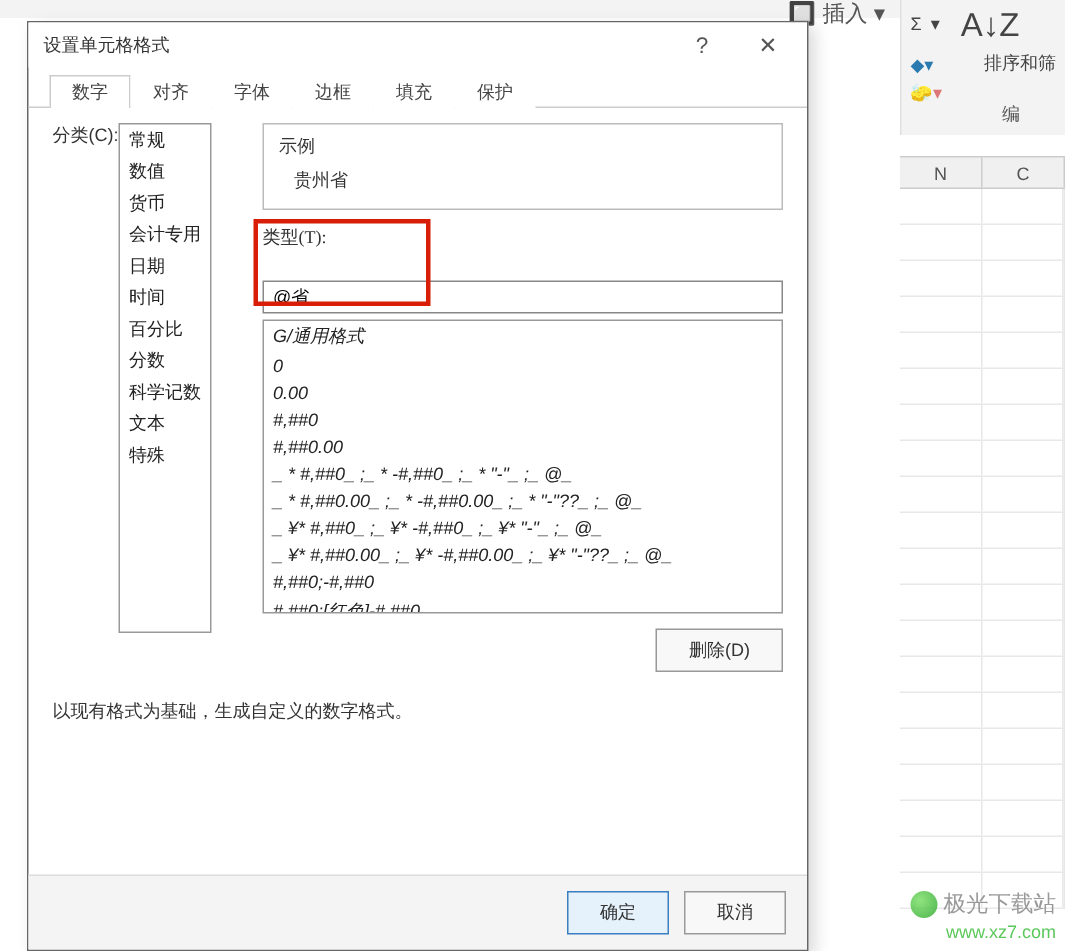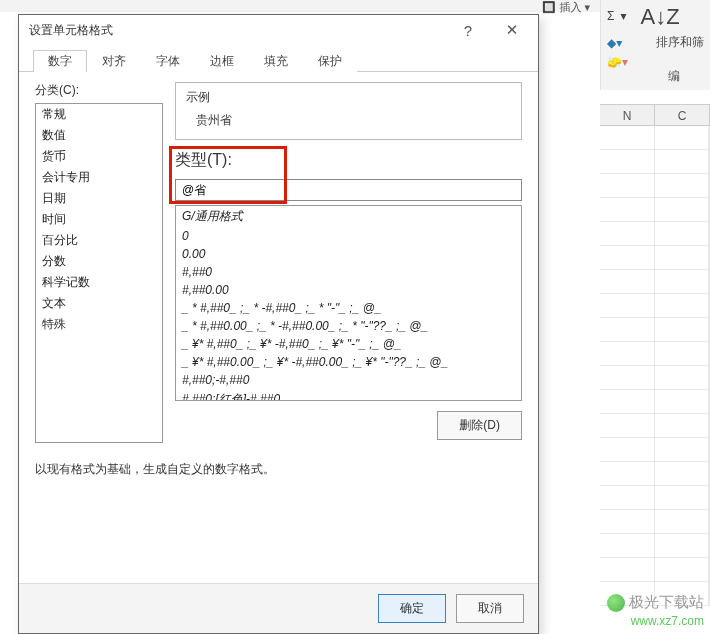--- a/index.html
+++ b/index.html
@@ -85,21 +85,21 @@
   .tab.active {
     border-color: #ccc; background: #fff;
     box-shadow: inset 0 -2px 0 #fff;
   }
   .content {
     flex: 1; padding: 10px 16px 8px 16px;
     display: flex; flex-direction: column;
     overflow: hidden;
   }
   .row-top { display: flex; gap: 12px; flex: 0 0 auto; }
-  .category-col { width: 128px; display: flex; flex-direction: column; }
+  .category-col { width: 128px; display: flex; flex-direction: row; }
   .label { font-size: 12px; color: #333; margin-bottom: 4px; }
   .listbox {
     border: 1px solid #999; height: 340px;
     background: #fff; overflow: hidden;
     font-size: 12px;
   }
   .listbox .item { padding: 2px 6px; color: #222; }
   .listbox .item.selected { background: #0078d7; color: #fff; }
   .right-col { flex: 1; display: flex; flex-direction: column; }
   .sample-box {
@@ -107,21 +107,21 @@
     margin-bottom: 10px; position: relative;
   }
   .sample-box .sample-lbl { font-size: 12px; color: #333; }
   .sample-box .sample-val { font-size: 12px; color: #333; margin-top: 6px; padding-left: 10px; }
   .type-section { position: relative; }
   .red-box {
     position: absolute;
     left: -6px; top: -4px; width: 118px; height: 58px;
     border: 3px solid #d81e06; pointer-events: none; z-index: 5;
   }
-  .type-lbl { font-size: 16px; color: #333; margin-bottom: 8px; }
+  .type-lbl { font-size: 12px; color: #333; margin-bottom: 20px; font-family: Liberation Serif, serif; }
   .type-input {
     width: 100%; border: 1px solid #888; padding: 3px 6px;
     font-size: 12px; outline: none; font-family: inherit;
   }
   .formats {
     border: 1px solid #999; height: 196px;
     margin-top: 4px; overflow: hidden;
     font-size: 12px; background: #fff; font-style: italic;
   }
   .formats .fitem { padding: 2px 6px; color: #222; white-space: nowrap; }
@@ -156,21 +156,21 @@
     background: radial-gradient(circle at 35% 35%, #7ee06a, #2fa82f);
   }
   .watermark .wm2 { color: #3fbf3f; font-size: 12px; opacity: 0.85; margin-top: 2px; }
   .sigma-icon { font-family: "Segoe UI Symbol", Arial; }
   .ribbon-area-left {
     position: absolute; top: 0; left: 0; right: 110px; height: 12px;
     background: #f3f3f3;
   }
   .ribbon-insert {
     position: absolute; top: 0; right: 120px; height: 14px;
-    font-size: 11px; color: #555; padding-top: 0px;
+    font-size: 15px; color: #555; padding-top: 0px;
   }
   .ribbon-edit-label {
     position: absolute; right: 30px; top: 68px;
     font-size: 12px; color: #555;
   }
 </style>
 </head>
 <body>
 
 <div class="ribbon-area-left"></div>

